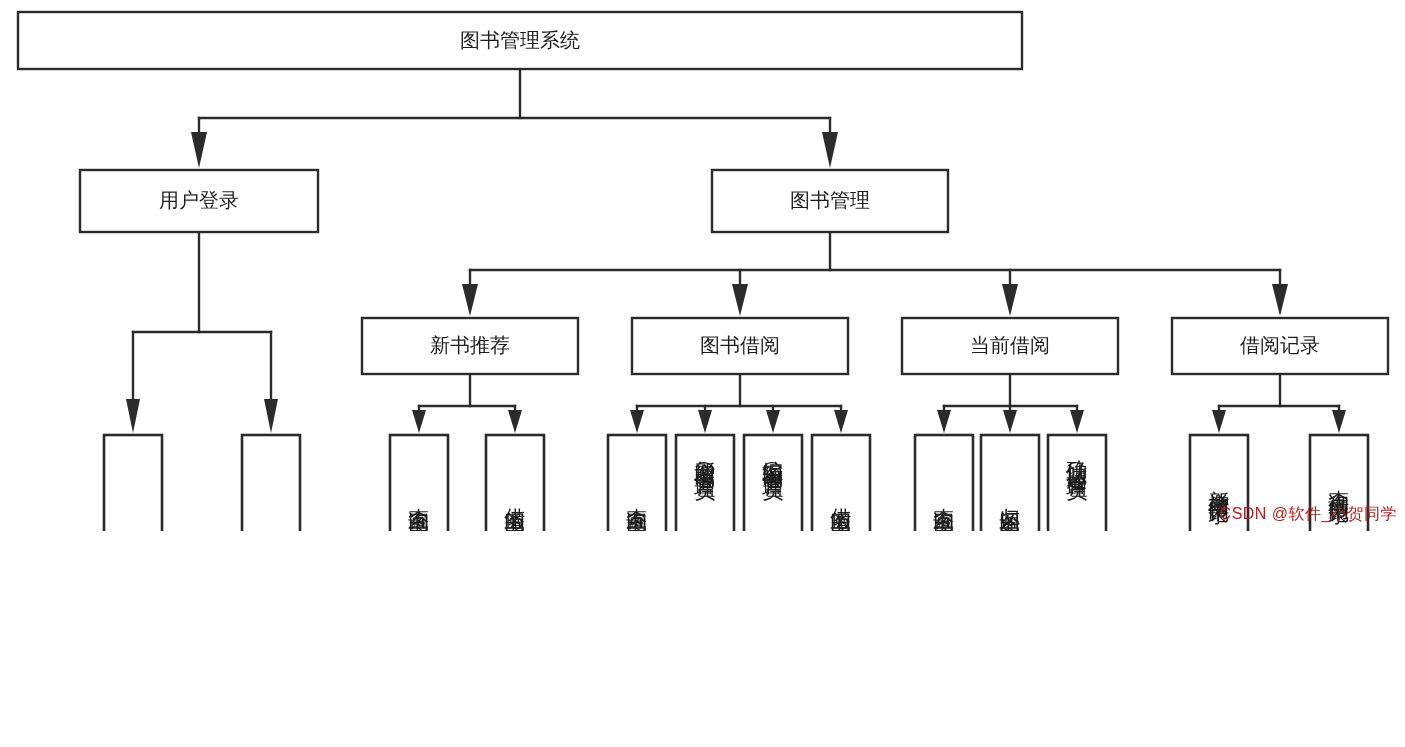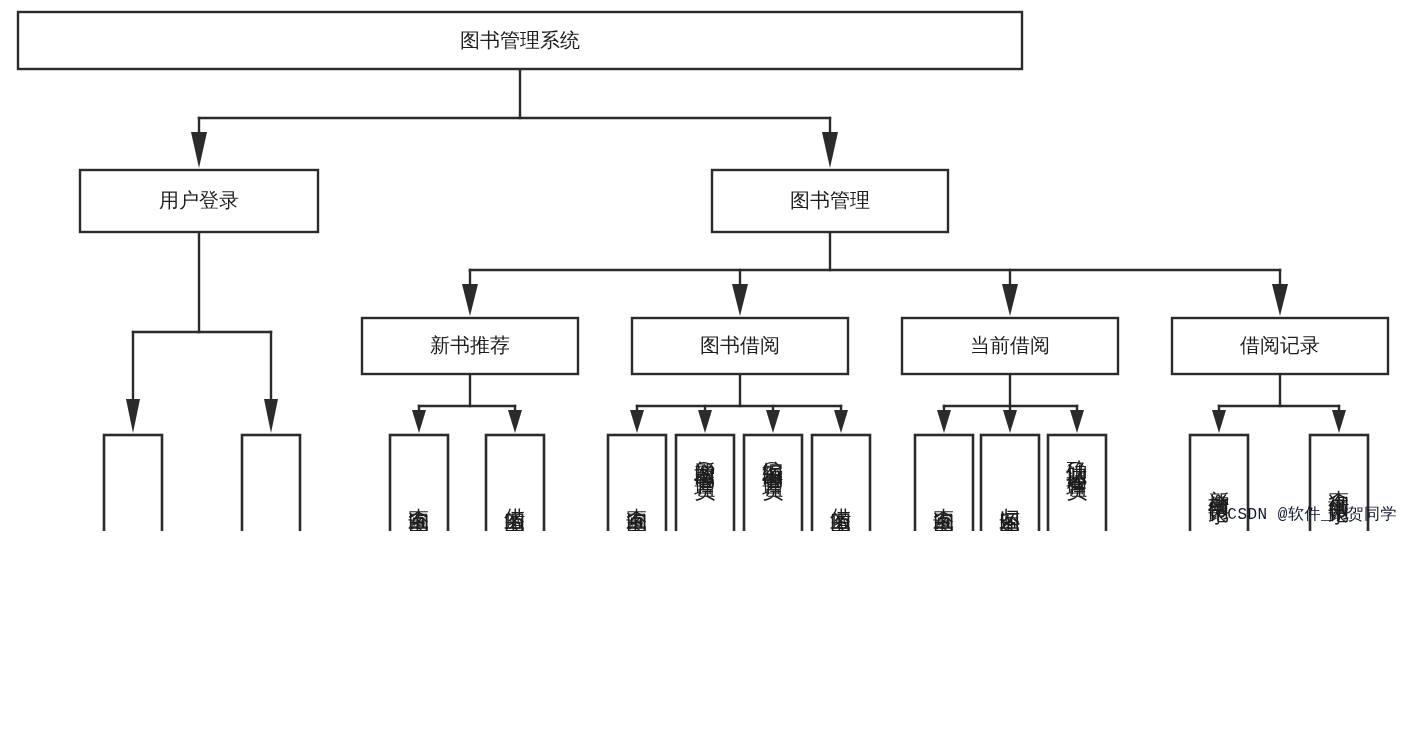--- a/index.html
+++ b/index.html
@@ -64,23 +64,23 @@
     font-size: 21px;
     line-height: 1.12;
     letter-spacing: 3px;
     color: #1d1d1d;
     white-space: nowrap;
   }
   .watermark {
     position: absolute;
     right: 8px;
     bottom: 6px;
-    font-family: Liberation Mono, monospace;
+    font-family: Liberation Sans, sans-serif;
     font-size: 16px;
-    color: #0f172a;
+    color: #b91c1c;
     letter-spacing: 0.5px;
     user-select: none;
   }
 </style>
 </head>
 <body>
 
 <div id="stage">
 
   <svg id="diagram" viewBox="0 0 1405 747">

